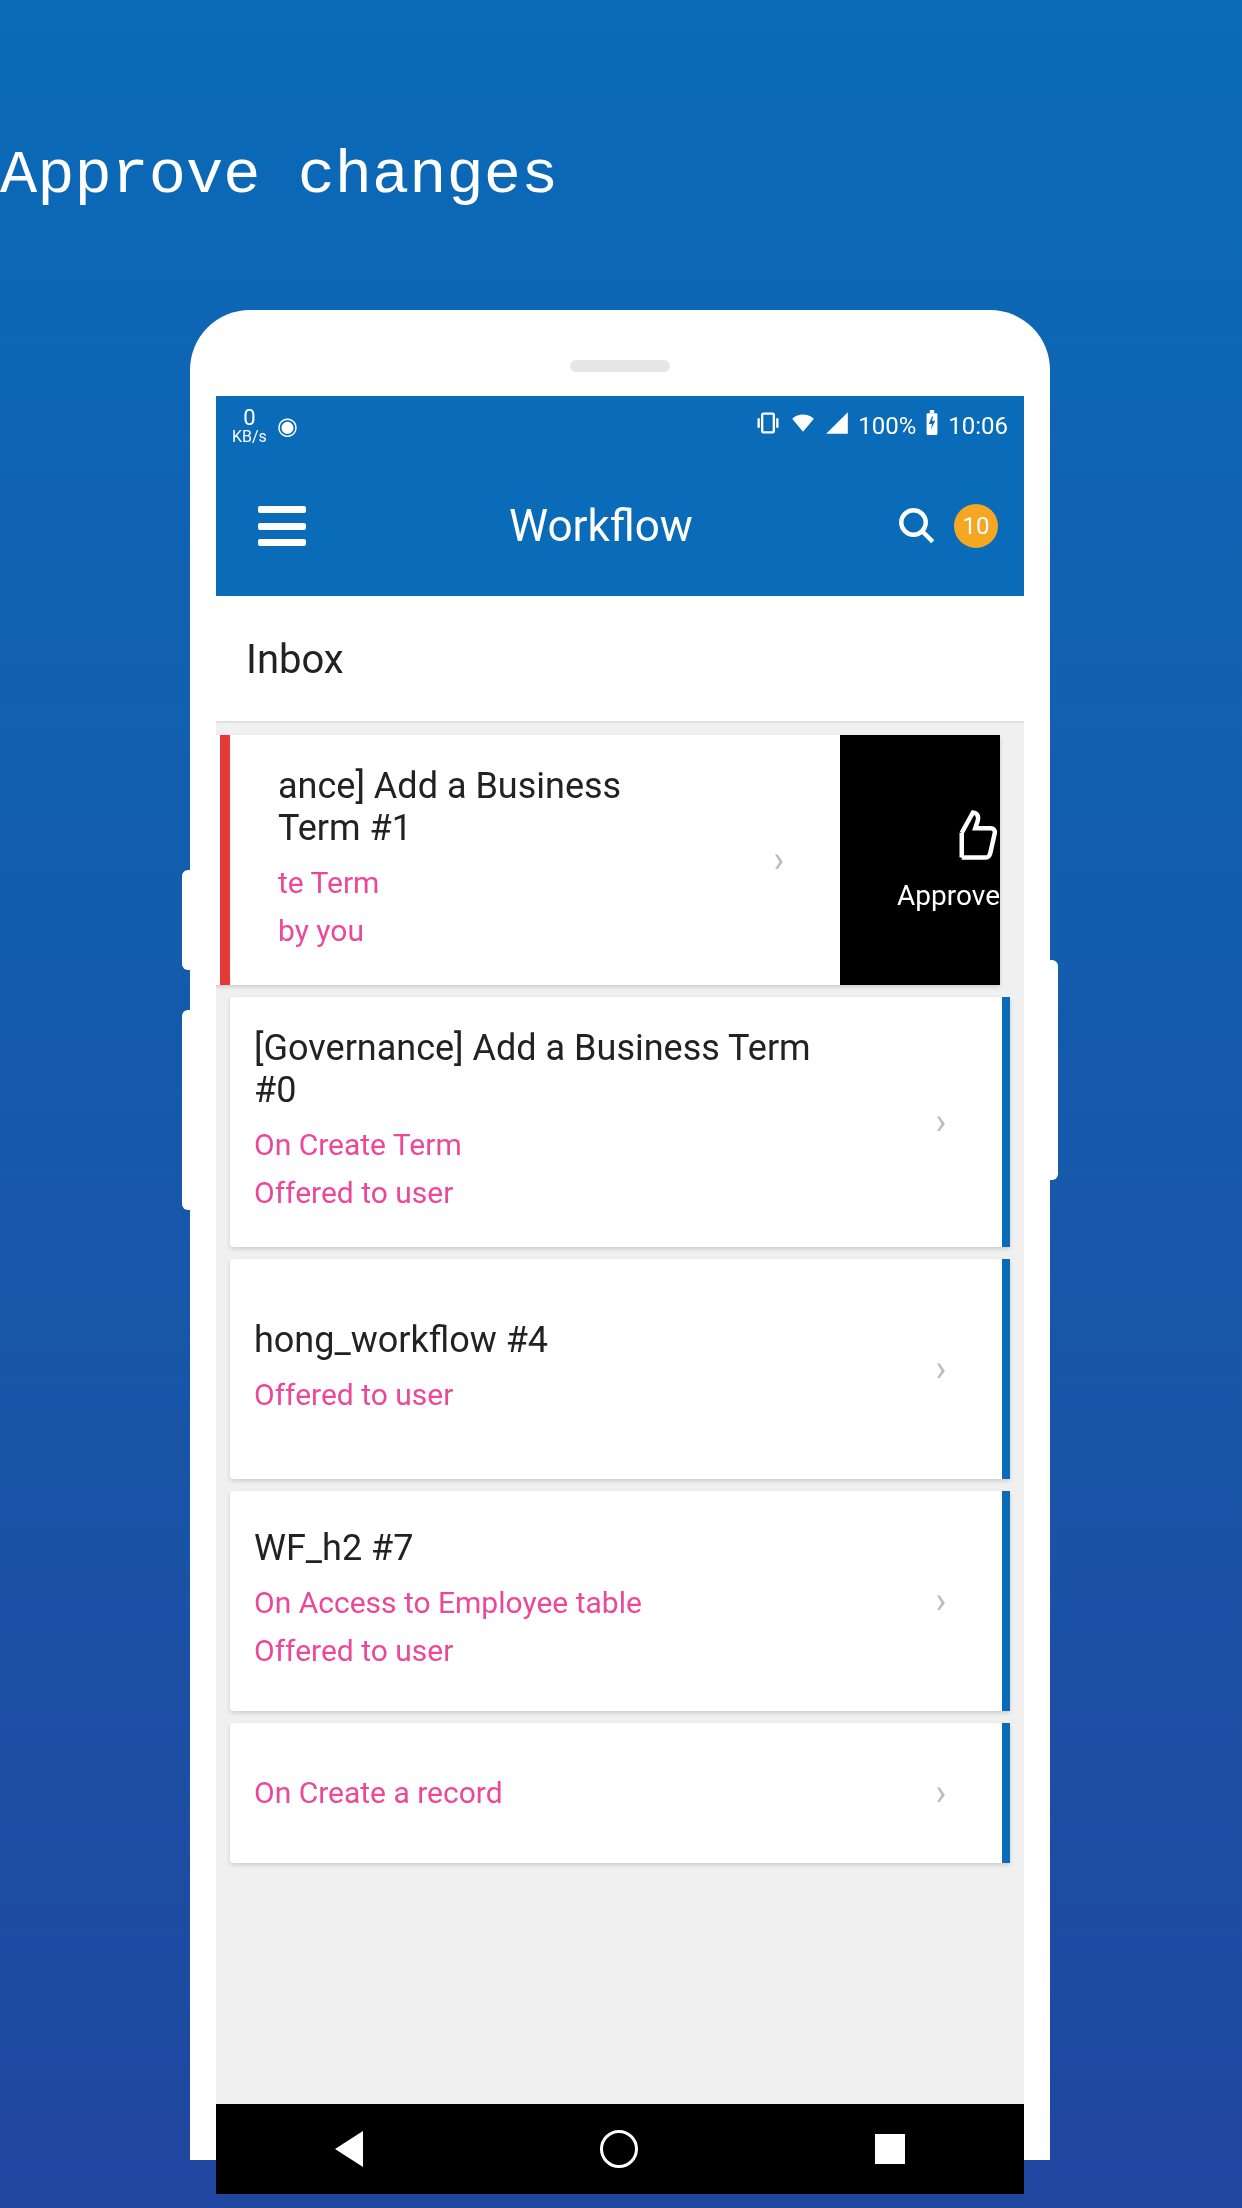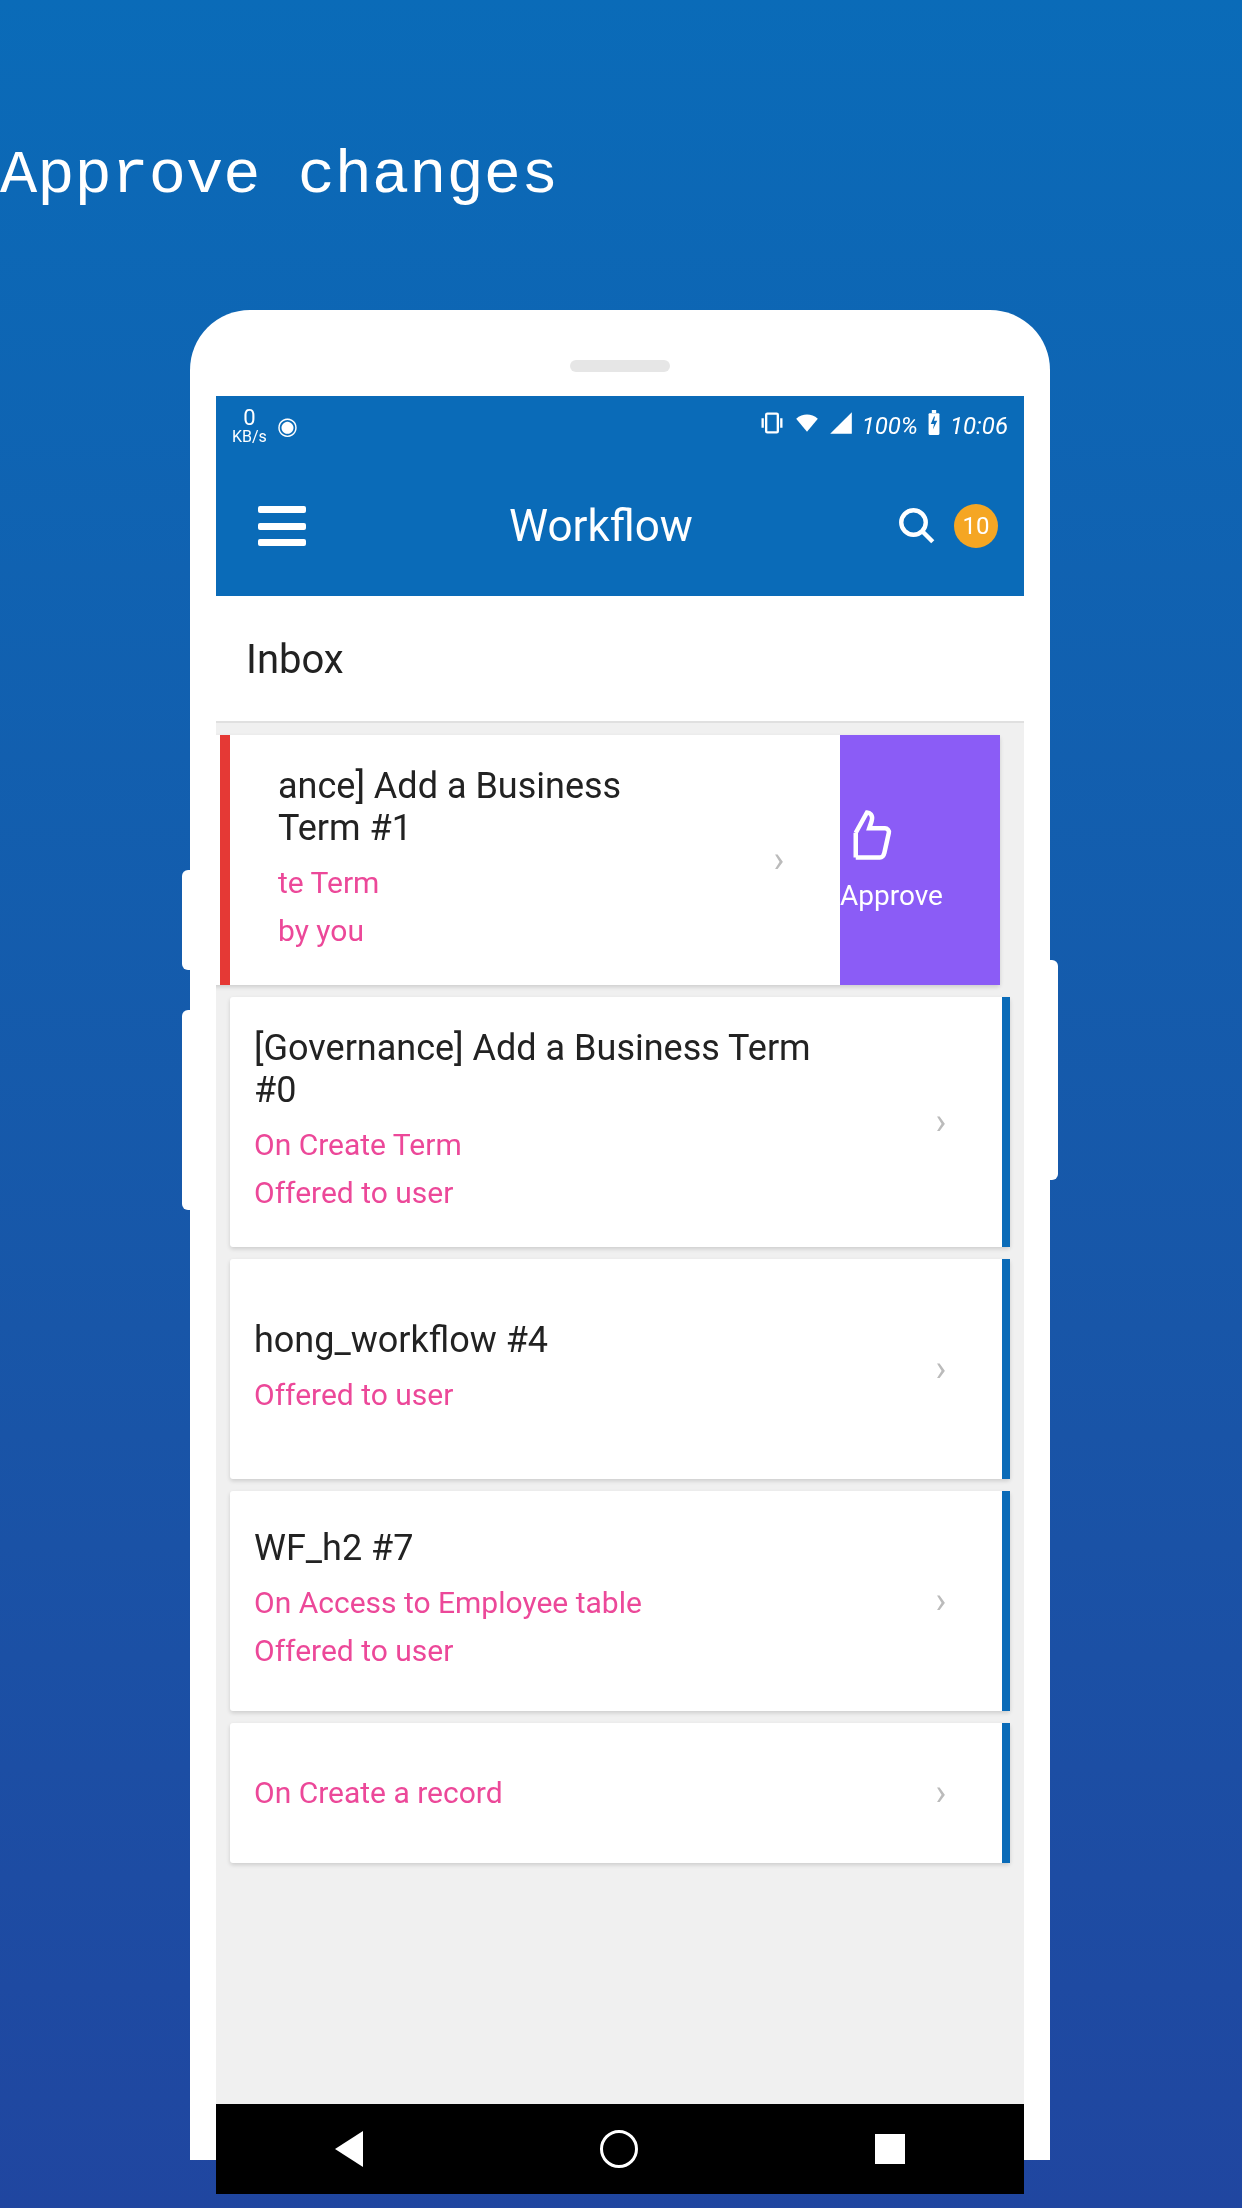--- a/index.html
+++ b/index.html
@@ -67,21 +67,21 @@
 .statusbar {
   background: #0a6bb8;
   color: #fff;
   height: 60px;
   display: flex;
   align-items: center;
   padding: 0 16px;
   font-size: 24px;
 }
 .statusbar .left { display:flex; align-items:center; gap:10px;}
-.statusbar .right { margin-left:auto; display:flex; align-items:center; gap:8px;font-style:italic;}
+.statusbar .right { margin-left:auto; display:flex; align-items:center; gap:8px;}
 .kbs { font-size: 16px; line-height:1; text-align:center;}
 .kbs .zero { font-size: 22px; display:block;}
 
 .appbar {
   background: #0a6bb8;
   color: #fff;
   height: 140px;
   display: flex;
   align-items: center;
   padding: 0 26px;
@@ -155,23 +155,23 @@
 
 
 .card.swiped {
   margin: 12px 14px 12px 0;
   transform: translateX(-10px);
 }
 .card.swiped .accent { background:#e53935; width:10px; margin-left:14px;}
 .card.swiped .body { padding-left:12px; overflow:hidden;}
 .card.swiped .approve {
   width: 160px;
-  background: #8b5cf6;
+  background: #000000;
   color:#fff;
-  display:flex; flex-direction:column; align-items:flex-start; justify-content:center;
+  display:flex; flex-direction:column; align-items:flex-end; justify-content:center;
   gap:10px;
   font-size:28px;
 }
 .approve svg { width:54px; height:54px;}
 
 .bottom-empty { height: 800px; }
 
 .navbar {
   position:absolute; left:0; right:0; bottom:0;
   height: 90px;

